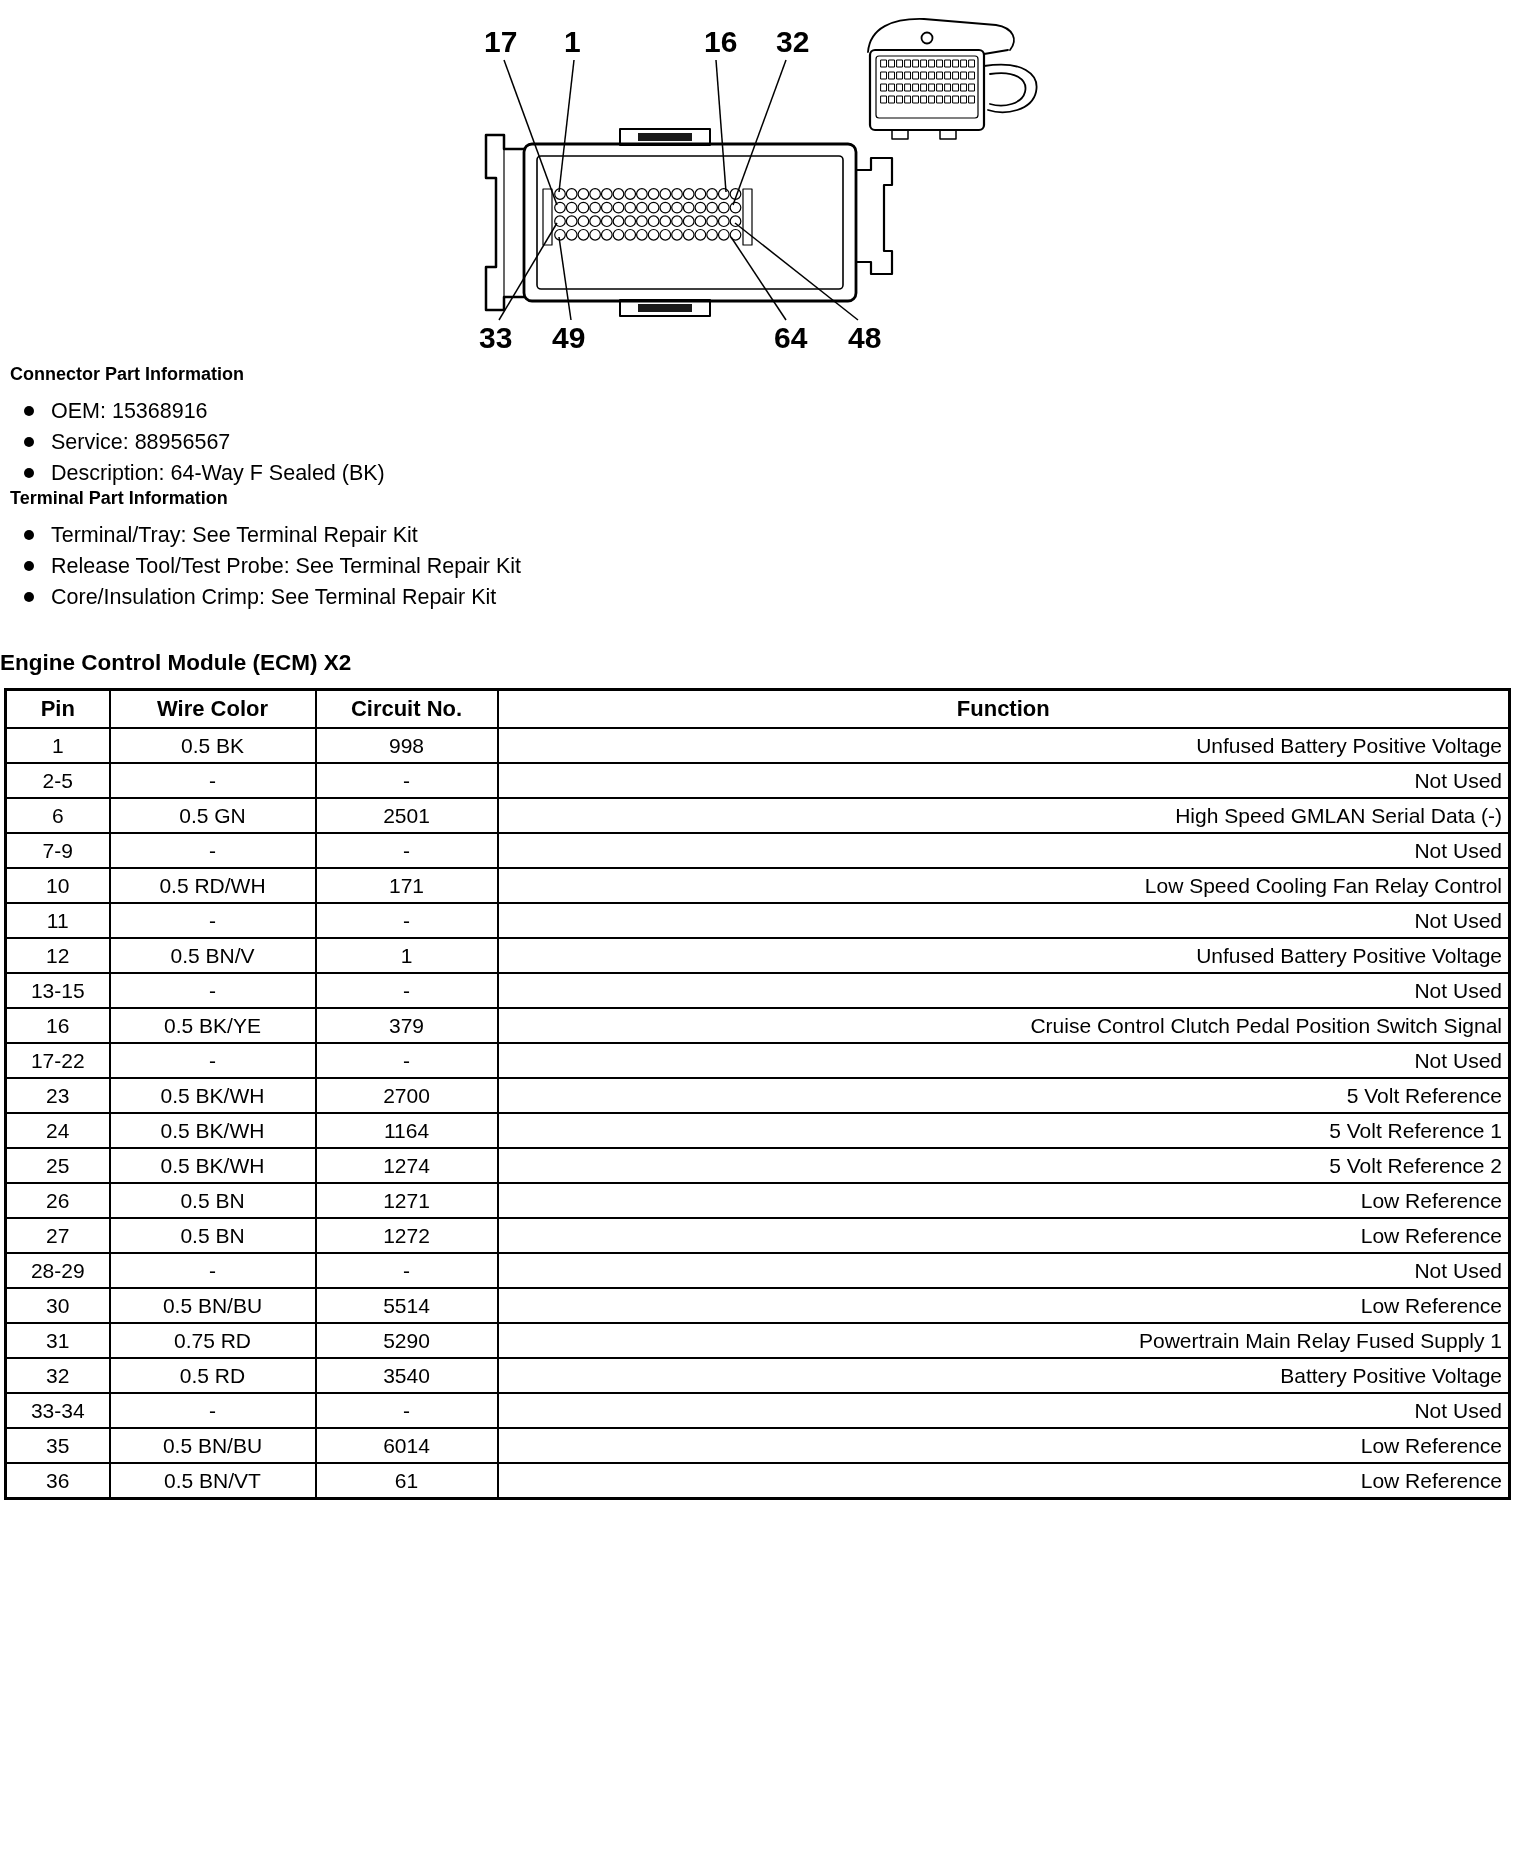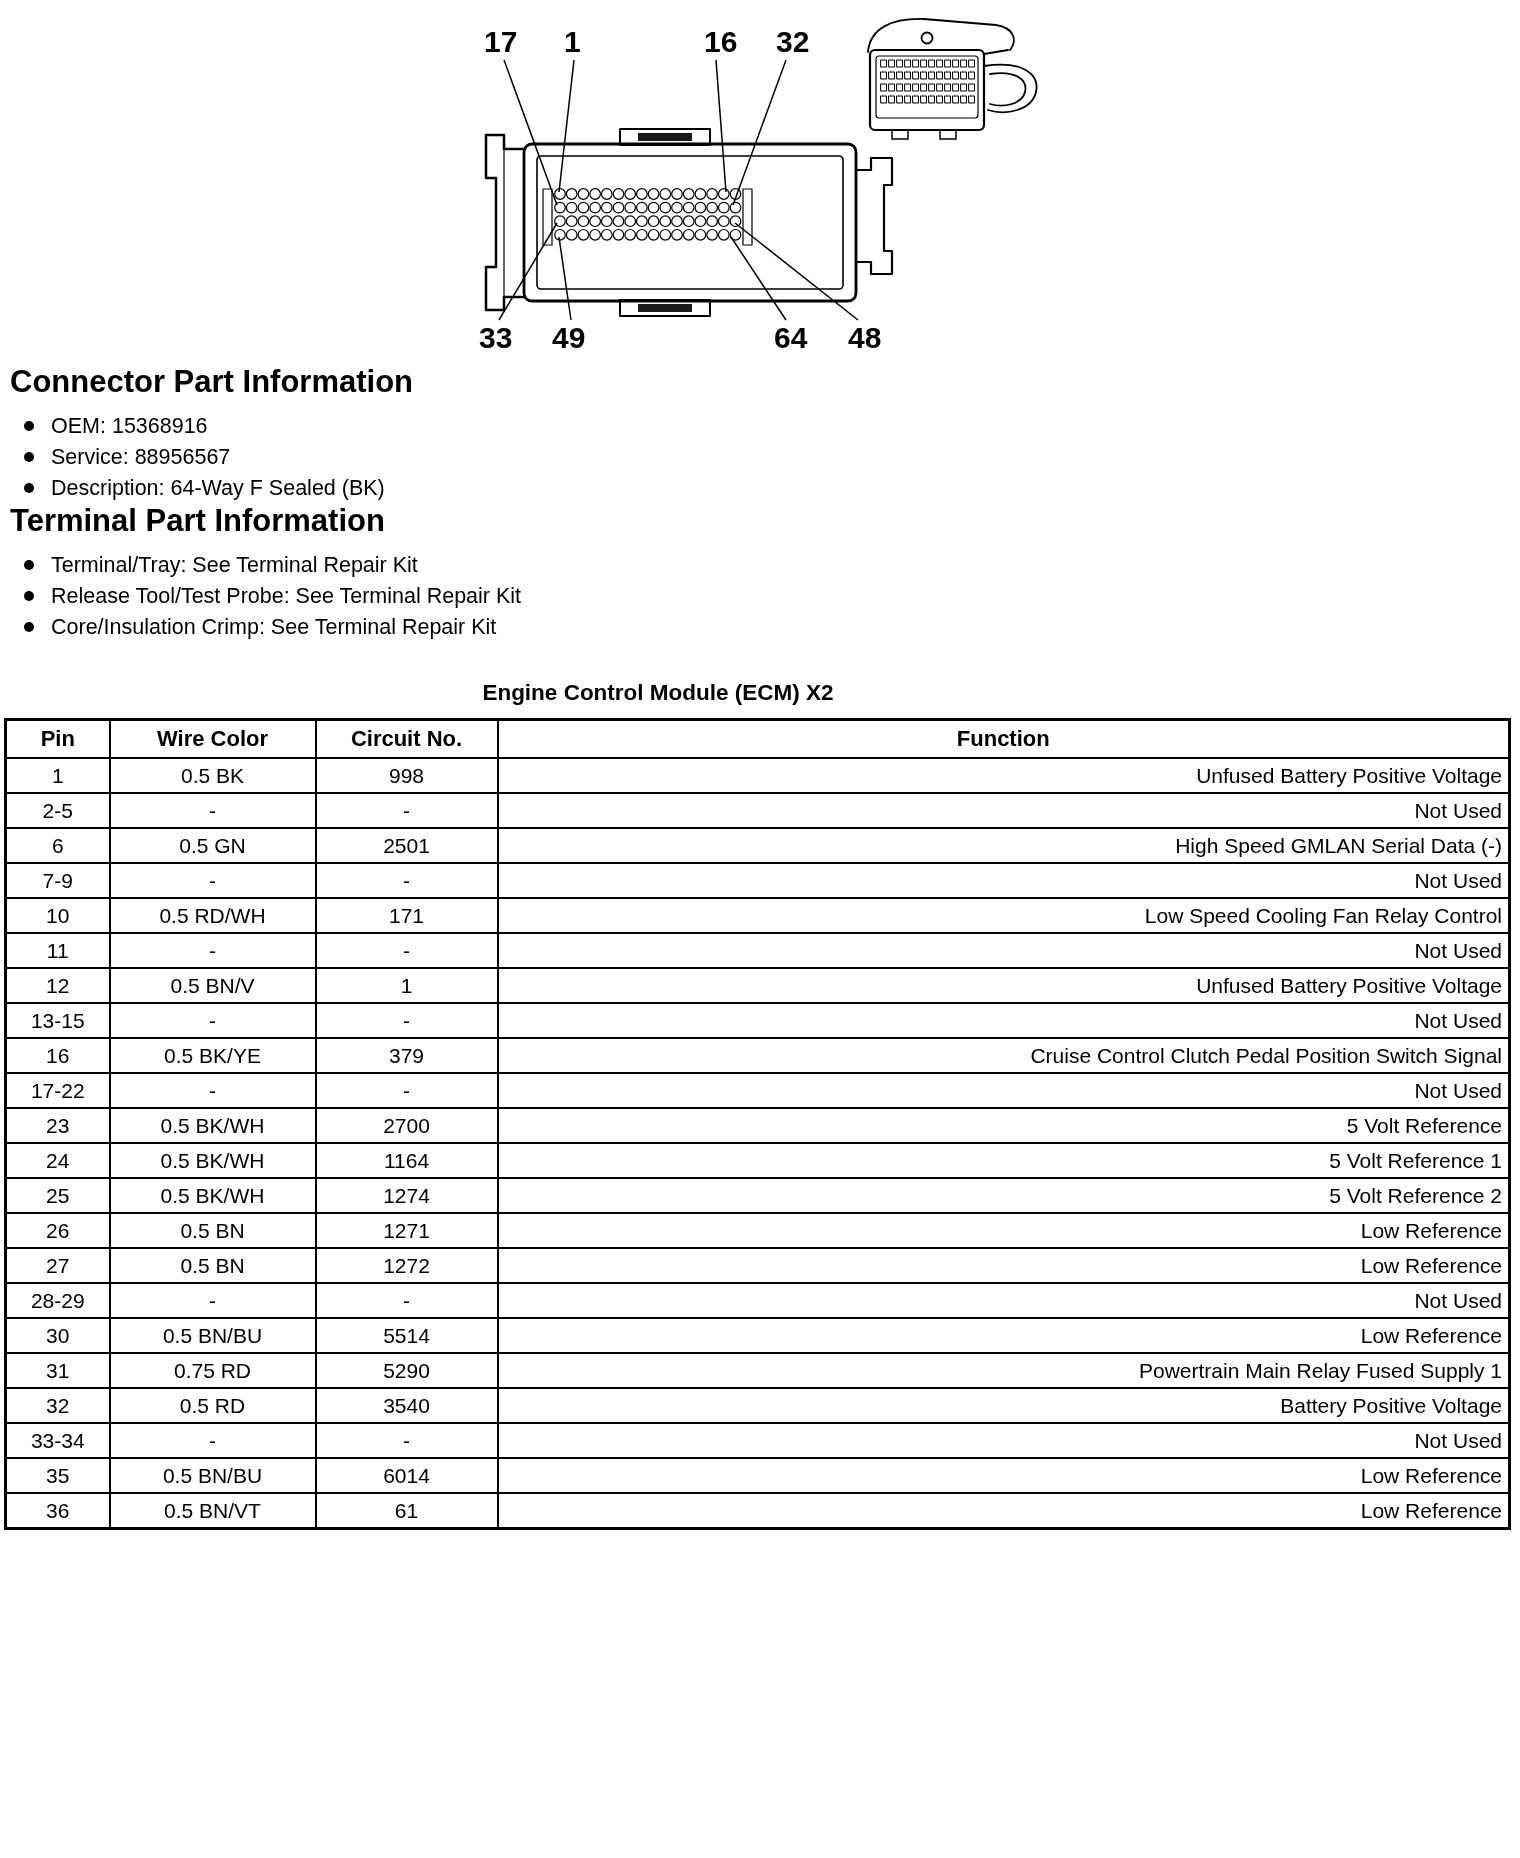--- a/index.html
+++ b/index.html
@@ -9,21 +9,21 @@
     font-family: "Liberation Sans", sans-serif;
     color: #000;
     overflow: hidden;
   }
   .page { position: relative; width: 1520px; height: 1858px; }
 
   .diagram-wrap { margin: 8px 0 0 8px; text-align: center; }
   .diagram-svg text { font-family: "Liberation Sans", sans-serif; }
 
   h2.sec-heading {
-    font-size: 31px;
+    font-size: 18px;
     font-weight: bold;
     margin: 0 0 0 10px;
     padding: 0;
   }
   .h-connector { margin-top: 44px; }
   .h-terminal  { margin-top: 28px; }
 
   ul.bullets {
     list-style: none;
     margin: 10px 0 0 0;
@@ -42,24 +42,23 @@
     width: 10px;
     height: 10px;
     border-radius: 50%;
     background: #000;
     margin: 0 17px 0 24px;
     flex: 0 0 auto;
   }
 
   .table-title {
     width: 1300px;
-    text-align: center;
     font-size: 22.5px;
     font-weight: bold;
-    margin: 38px 0 12px 8px;
+    margin: 38px 0 12px 0;
   }
 
   table.pinout {
     border-collapse: collapse;
     table-layout: fixed;
     width: 1504px;
     margin-left: 4px;
     border: 3px solid #000;
   }
   table.pinout th, table.pinout td {

